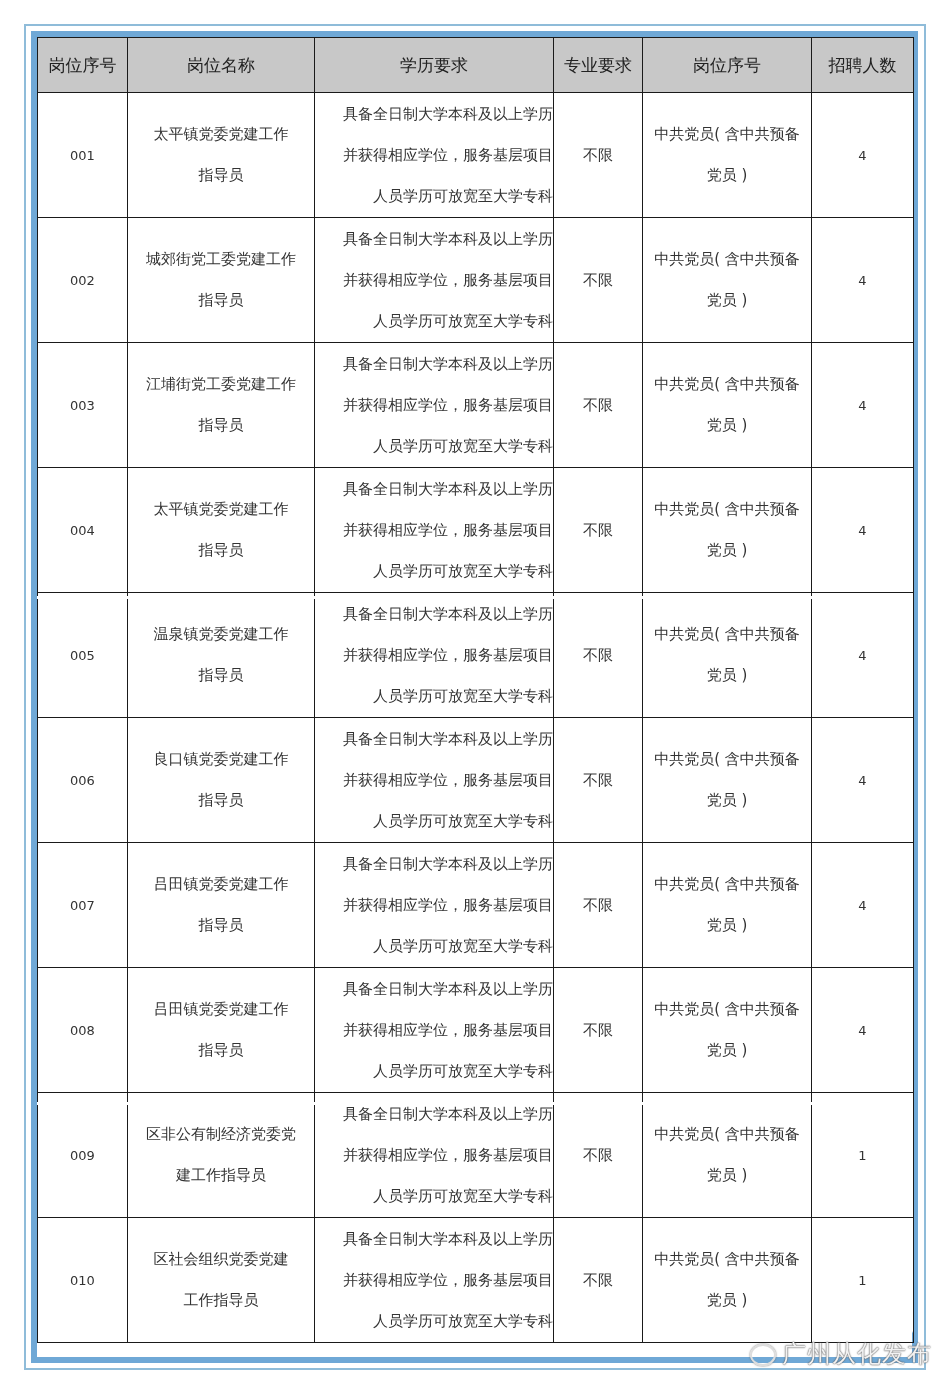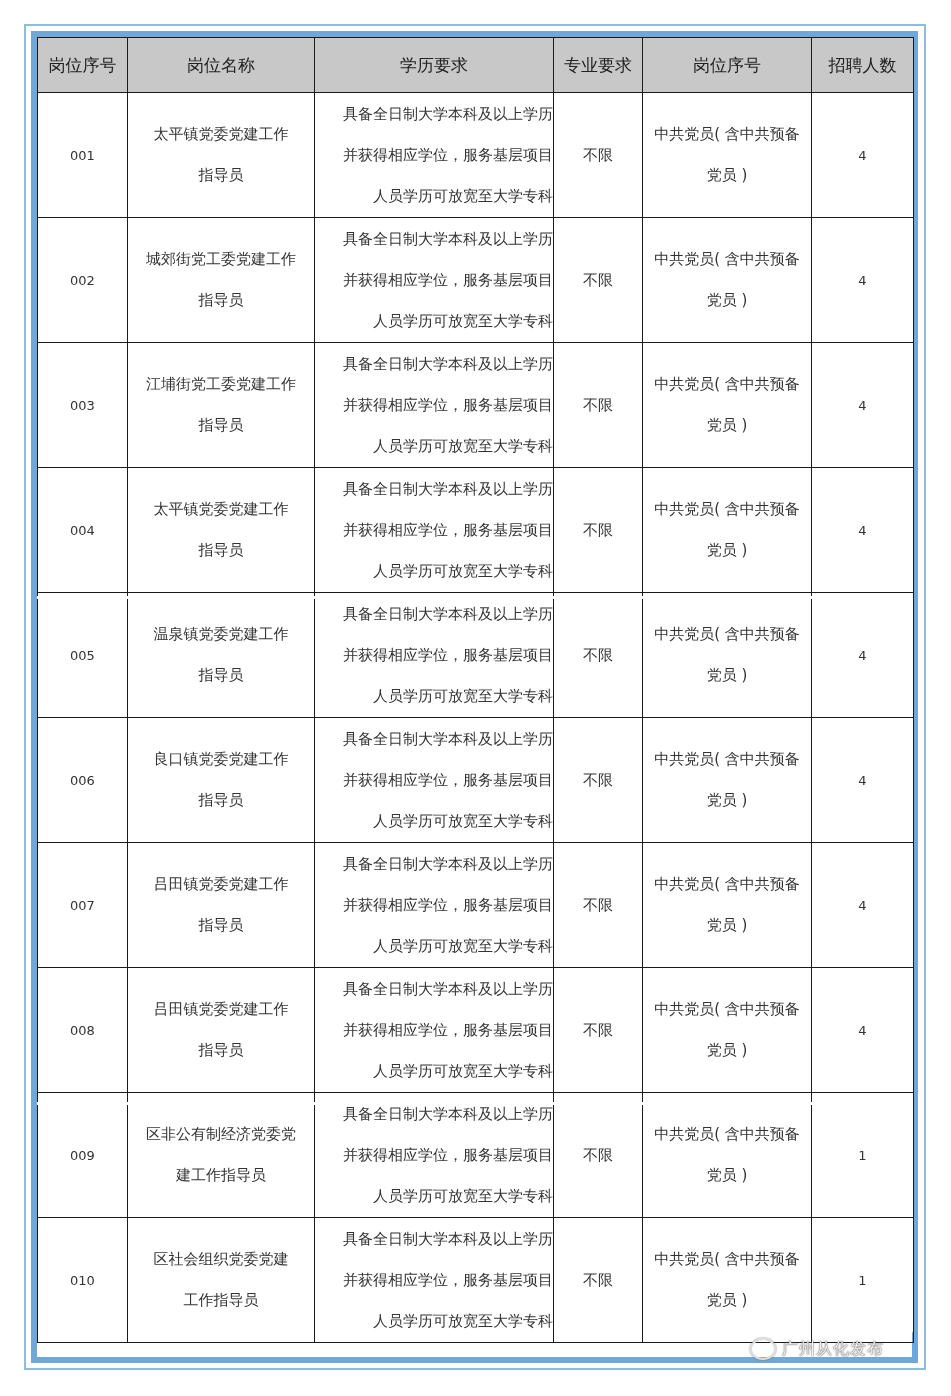--- a/index.html
+++ b/index.html
@@ -6,21 +6,21 @@
   body { width:951px; height:1396px; position:relative; font-family:"DejaVu Sans", sans-serif; color:#222; }
   .frame-outer { position:absolute; left:24px; top:24px; width:902px; height:1346px; border:2px solid #8fbcd9; box-sizing:border-box; background:#fff; }
   .frame-inner { position:absolute; left:31px; top:31px; width:887px; height:1332px; border:6px solid #6fa8d6; box-sizing:border-box; background:#fff; }
   .tbl { position:absolute; left:37px; border-collapse:collapse; table-layout:fixed; background:#fff; }
   .tbl td, .tbl th { border:1.5px solid #1a1a1a; text-align:center; vertical-align:middle; padding:0; font-weight:normal; }
   .tbl th { background:#c8c8c8; height:54px; font-size:17px; color:#222; }
   .tbl td { height:124px; font-size:15px; line-height:41px; color:#333; }
   .tbl td.edu { text-align:right; padding-left:6px; }
   .tbl td.edu span.l3 { padding-left:16px; }
   .tbl td.num { font-size:13px; }
-  .watermark { position:absolute; left:750px; top:1338px; font-size:16px; color:#f2f2f2; text-shadow:0 0 2px #666, 0 0 1px #444; letter-spacing:1px; }
+  .watermark { position:absolute; left:750px; top:1338px; font-size:24px; color:#f2f2f2; text-shadow:0 0 2px #666, 0 0 1px #444; letter-spacing:1px; }
   .wm-icon { display:inline-block; width:22px; height:18px; border:2px solid #ddd; border-radius:50%; vertical-align:middle; margin-right:6px; box-shadow:0 0 2px #666; }
   .gap { position:absolute; left:37px; width:876px; height:3px; background:#fff; }
 </style>
 </head>
 <body>
 
 <div class="frame-outer"></div>
 <div class="frame-inner"></div>
 
 <table class="tbl" style="top:37px; width:876px;border-radius:18px;">

